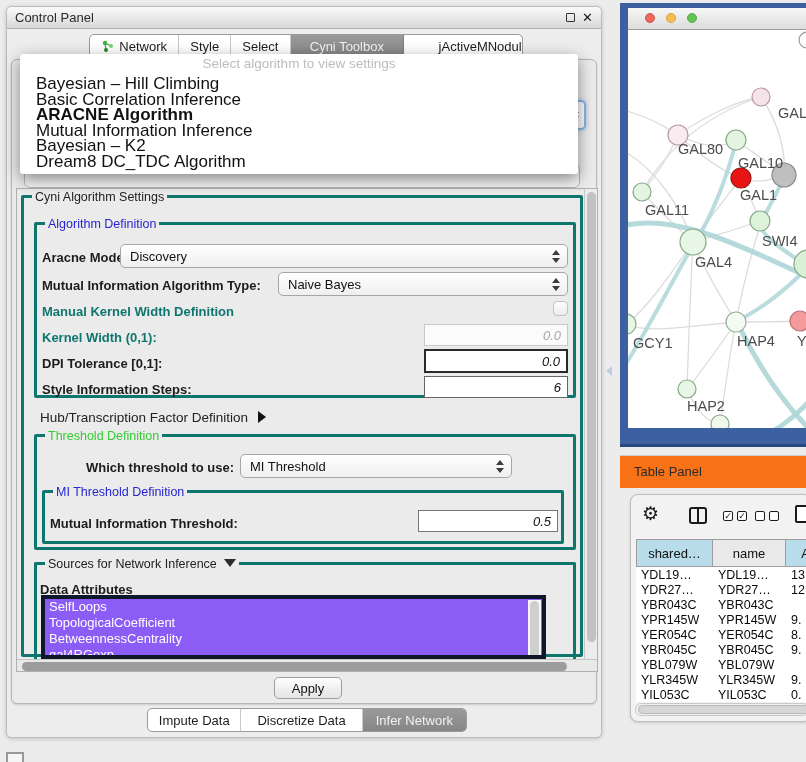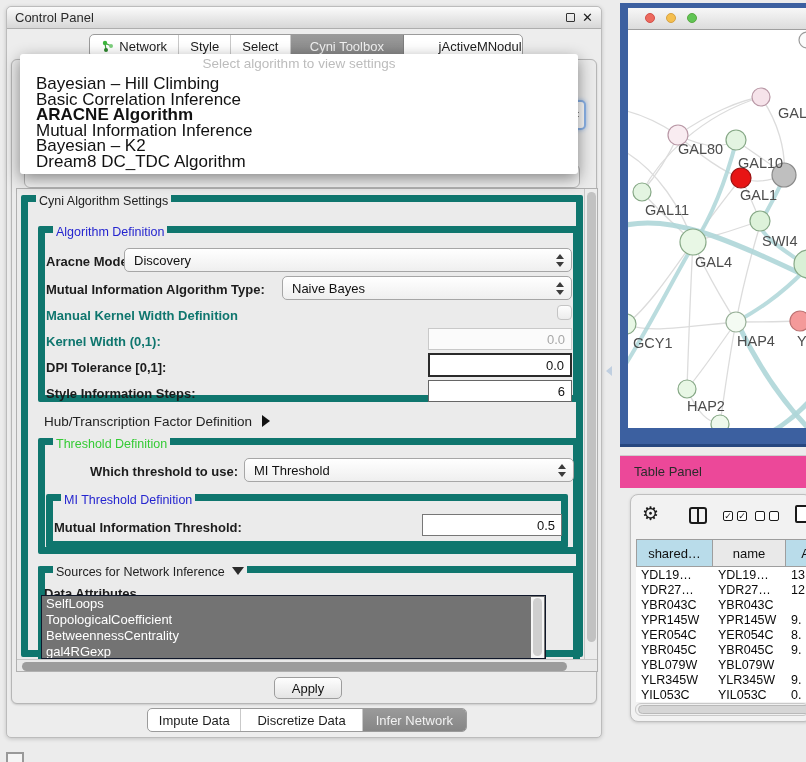--- a/index.html
+++ b/index.html
@@ -47,46 +47,46 @@
   #algo-placeholder { position:absolute; left:0; top:2px; width:100%; text-align:center;
     font-size:13.5px; color:#bcbcbc; }
   .algo-item { position:absolute; left:16px; height:15.5px; font-size:17px; color:#111;
     white-space:nowrap; }
   .algo-item.bold { font-weight:bold; }
 
   
   #viewport { position:absolute; left:4px; top:128px; width:582px; height:484px;
     border:1px solid #b0b0b0; background:#ebebeb; overflow:hidden; }
 
-  .group { position:absolute; border:7px solid #0f766e; border-radius:2px; }
+  .group { position:absolute; border:3px solid #0f766e; border-radius:2px; }
   .group-title { position:absolute; top:-8px; left:8px; background:#ebebeb;
     padding:0 3px; font-size:12.5px; white-space:nowrap; }
   .t-black { color:#222; } .t-blue { color:#2525cf; } .t-green { color:#35cb35; }
 
   .lbl  { position:absolute; font-size:13px; font-weight:bold; color:#1c1c1c; white-space:nowrap; }
   .lbl.dis { color:#0f766e; }
 
   .combo { position:absolute; height:24px; background:linear-gradient(#ffffff,#efefef);
     border:1px solid #a6a6a6; border-radius:5px; }
   .combo-text { position:absolute; left:9px; top:4px; font-size:13px; color:#111; }
   .stepper { position:absolute; right:7px; top:5px; width:8px; }
   .tri-up   { width:0;height:0;border-left:4px solid transparent;border-right:4px solid transparent;
     border-bottom:5px solid #3c3c3c; margin-bottom:3px; }
   .tri-down { width:0;height:0;border-left:4px solid transparent;border-right:4px solid transparent;
     border-top:5px solid #3c3c3c; }
 
   .tfield { position:absolute; background:#fff; font-size:13px; color:#111;
-    text-align:right; padding:3px 6px 4px 0; }
+    text-align:right; padding:3px 6px 4px 0;font-style:italic; }
   .tfield.dis { background:#fbfbfb; color:#a8a8a8; border:1px solid #c9c9c9 !important; }
 
   .checkbox { position:absolute; width:15px; height:15px; border:1.5px solid #c4c4c4;
     border-radius:4px; background:linear-gradient(#fdfdfd,#ececec); }
 
   #attr-list { position:absolute; left:24px; top:406px; width:505px; height:64px;
-    background:#737373; overflow:hidden; border:1px solid #0f172a; }
+    background:#8b5cf6; overflow:hidden; border:4px solid #0f172a; }
   .attr-item { position:absolute; left:4px; height:16px; font-size:13px; color:#fff; white-space:nowrap; }
   #attr-scroll { position:absolute; right:1px; top:1px; width:13px; height:62px; background:#f6f6f6; }
   #attr-thumb { position:absolute; left:2px; top:1px; width:9px; height:58px;
     background:#cfcfcf; border-radius:5px; }
 
   
   #v-scroll { position:absolute; right:0; top:0; width:13px; height:470px;
     background:#ececec; border-left:1px solid #c6c6c6; }
   #v-thumb { position:absolute; left:2px; top:3px; width:9px; height:450px;
     background:#c2c2c2; border-radius:5px; }
@@ -120,21 +120,21 @@
   .e-t { fill:none; stroke:#aed6d8; stroke-width:5; opacity:.9; }
   .e-t4 { fill:none; stroke:#aed6d8; stroke-width:4; opacity:.85; }
   .e-g { fill:none; stroke:#dcdcdc; stroke-width:1.3; }
 
   #split-toggle { position:absolute; left:606px; top:366px; width:0; height:0;
     border-top:5px solid transparent; border-bottom:5px solid transparent;
     border-right:6px solid #c0cfe0; }
 
   
   #right-divider { position:absolute; left:620px; top:455px; width:186px; height:1px; background:#cdcdcd; }
-  #tp-titlebar { position:absolute; left:620px; top:456px; width:186px; height:32px; background:#ec4899; }
+  #tp-titlebar { position:absolute; left:620px; top:456px; width:186px; height:32px; background:#f97316; }
   #tp-title { position:absolute; left:14px; top:8px; font-size:13px; color:#2b2b2b; }
   #table-box { position:absolute; left:630px; top:494px; width:182px; height:228px;
     background:#f2f2f2; border:1px solid #bfbfbf; border-radius:8px;
     box-shadow:0 1px 3px rgba(0,0,0,.15); }
   #tp-gear { position:absolute; left:11px; top:9px; font-size:19px; color:#1a1a1a; line-height:19px; }
   #tp-split { position:absolute; left:58px; top:12px; width:18px; height:17px;
     border:2px solid #1a1a1a; border-radius:3px; }
   #tp-split::after { content:""; position:absolute; left:6px; top:0; width:2px; height:13px; background:#1a1a1a; }
   .cbpair { position:absolute; top:16px; display:flex; gap:4px; }
   .mini-cb { width:10px; height:10px; border:1.5px solid #1a1a1a; border-radius:2px;
@@ -253,21 +253,21 @@
 
         <span style="position:absolute;left:16px;top:212px;font-size:13.5px;color:#222;">
           <span>Hub/Transcription Factor Definition</span>
           <span class="arrow-right"></span>
         </span>
 
         <div class="group" style="left:10px;top:236px;width:542px;height:116px;">
           <span class="group-title t-green">Threshold Definition</span>
         </div>
         <span class="lbl" style="left:62px;top:262px;">Which threshold to use:</span>
-        <div class="combo" style="left:216px;top:256px;width:330px;">
+        <div class="combo" style="left:216px;top:256px;width:272px;">
           <span class="combo-text">MI Threshold</span>
           <div class="stepper">
               <div class="tri-up"></div>
               <div class="tri-down"></div>
             </div>
         </div>
         <div class="group" style="left:18px;top:292px;width:522px;height:54px;">
           <span class="group-title t-blue">MI Threshold Definition</span>
         </div>
         <span class="lbl" style="left:26px;top:318px;">Mutual Information Threshold:</span>

